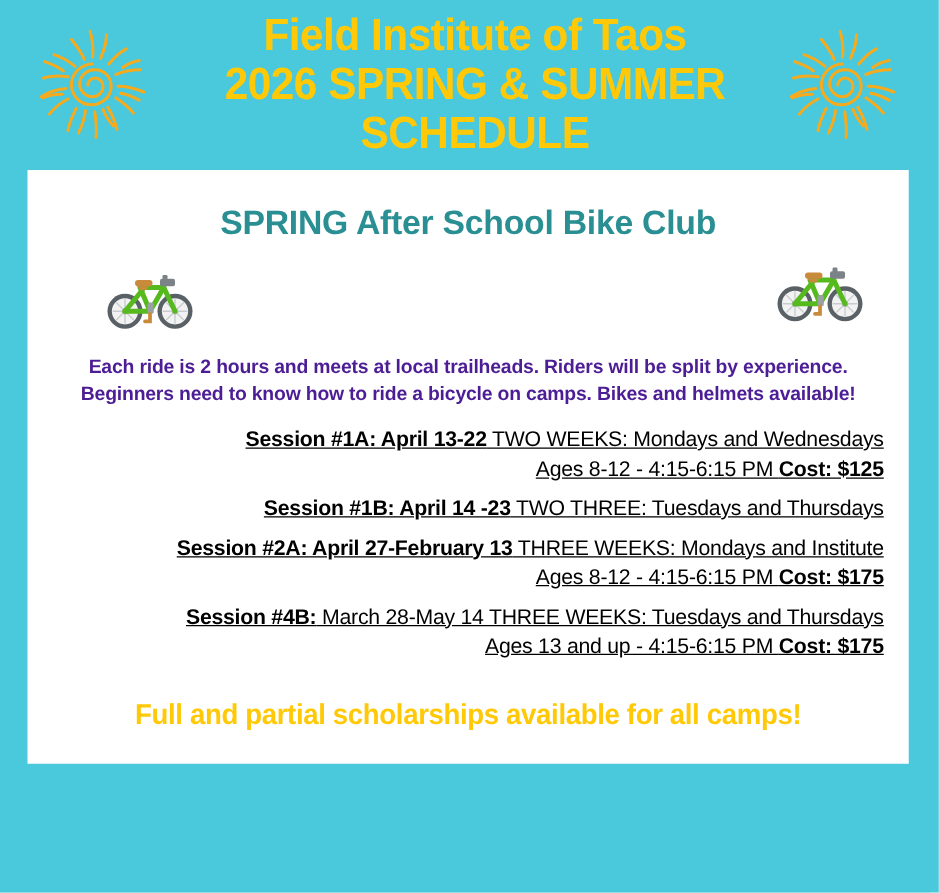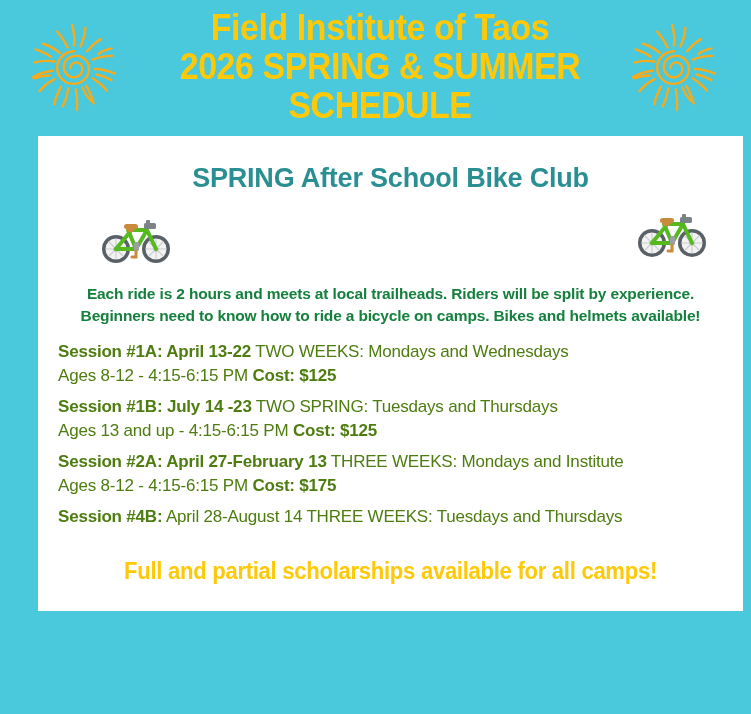--- a/index.html
+++ b/index.html
@@ -60,21 +60,20 @@
   .sun.right { left: 618px; }
 
   
   .card {
     position: absolute;
     left: 22px;
     top: 136px;
     width: 705px;
     height: 475px;
     background: #ffffff;
-    margin-left: 16px;
   }
 
   .club-heading {
     position: absolute;
     left: 0;
     top: 27px;
     width: 705px;
     text-align: center;
     color: #2a8f92;
     font-size: 27px;
@@ -89,41 +88,42 @@
   }
   .bike.left  { left: 62px;  top: 76px; }
   .bike.right { left: 598px; top: 70px; }
 
   .intro {
     position: absolute;
     left: 30px;
     top: 147px;
     width: 645px;
     text-align: center;
-    color: #15803d;
+    color: #4c1d95;
     font-size: 15.5px;
     font-weight: bold;
     line-height: 21.5px;
     letter-spacing: -0.15px;
   }
 
   .sessions {
     position: absolute;
     left: 20px;
     top: 204px;
     width: 665px;
   }
 
   .session {
-    text-align: left;
-    color: #4d7c0f;
+    text-align: right;
+    color: #000000;
     font-size: 17px;
     line-height: 23.5px;
     margin-bottom: 8px;
     letter-spacing: -0.2px;
+    text-decoration: underline;
   }
   .session .ln { display: block; }
   .session b { font-weight: bold; }
 
   .scholarship {
     position: absolute;
     left: 0;
     top: 422px;
     width: 705px;
     text-align: center;
@@ -263,31 +263,31 @@
     </div>
 
     <div class="sessions">
 
       <div class="session">
         <span class="ln"><b>Session #1A: April 13-22</b><span> TWO WEEKS: Mondays and Wednesdays</span></span>
         <span class="ln"><span>Ages 8-12 - 4:15-6:15 PM  </span><b>Cost: $125</b></span>
       </div>
 
       <div class="session">
-        <span class="ln"><b>Session #1B: July 14 -23</b><span> TWO SPRING: Tuesdays and Thursdays</span></span>
-        <span class="ln"><span>Ages 13 and up - 4:15-6:15 PM </span><b>Cost: $125</b></span>
+        <span class="ln"><b>Session #1B: April 14 -23</b><span> TWO THREE: Tuesdays and Thursdays</span></span>
       </div>
 
       <div class="session">
         <span class="ln"><b>Session #2A: April 27-February 13</b><span> THREE WEEKS: Mondays and Institute</span></span>
         <span class="ln"><span>Ages 8-12 - 4:15-6:15 PM </span><b>Cost: $175</b></span>
       </div>
 
       <div class="session">
-        <span class="ln"><b>Session #4B:</b><span> April 28-August 14 THREE WEEKS: Tuesdays and Thursdays</span></span>
+        <span class="ln"><b>Session #4B:</b><span> March 28-May 14 THREE WEEKS: Tuesdays and Thursdays</span></span>
+        <span class="ln"><span>Ages 13 and up - 4:15-6:15 PM </span><b>Cost: $175</b></span>
       </div>
 
     </div>
 
     <div class="scholarship">Full and partial scholarships available for all camps!</div>
 
   </div>
 </div>
 
 </body></html>

